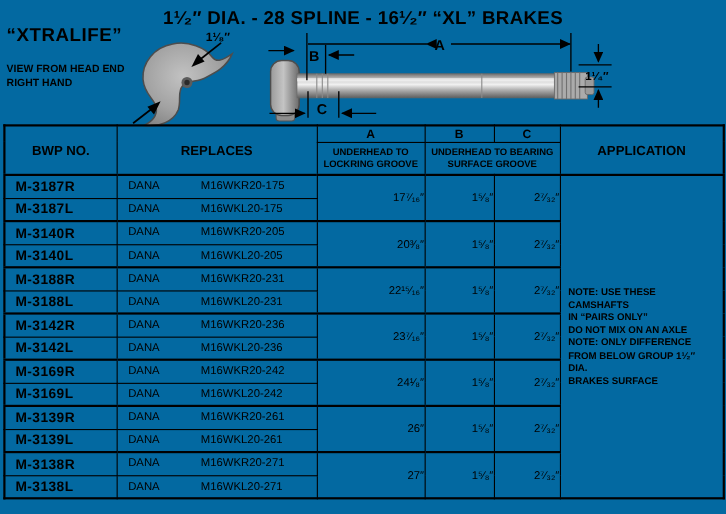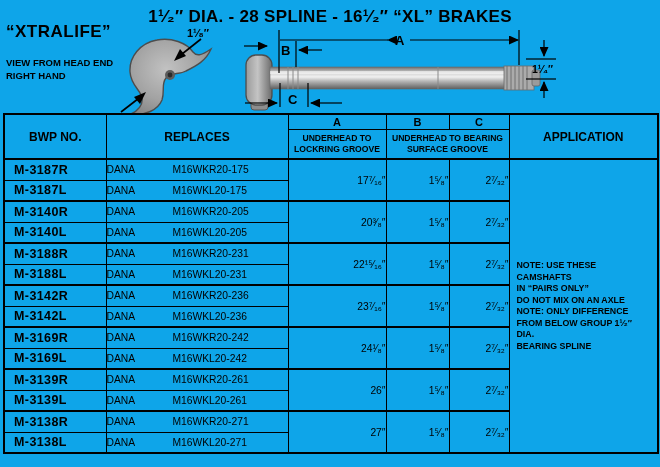--- a/index.html
+++ b/index.html
@@ -1,17 +1,17 @@
 <!DOCTYPE html>
 <html><head>
 <meta charset="utf-8">
 <style>
   * { margin:0; padding:0; box-sizing:border-box; }
   body { background:#fff; font-family:"Liberation Sans","DejaVu Sans",sans-serif; color:#000; }
-  .page { position:relative; width:660px; height:467px; background:#0ea5e9; overflow:hidden; }
+  .page { position:relative; width:660px; height:467px; background:#0369a1; overflow:hidden; }
 
   .title { position:absolute; top:7px; left:0; width:100%; text-align:center;
            font-size:17px; font-weight:bold; letter-spacing:.3px; }
 
   .brand-block { position:absolute; left:6px; top:22px; width:126px; text-align:left; }
   .brand { font-size:17px; font-weight:bold; letter-spacing:.5px; }
   .view-lines { margin-top:14px; font-size:9.5px; font-weight:bold; line-height:13px; }
 
   .cam-svg { position:absolute; left:113px; top:26px; }
   .shaft-svg { position:absolute; left:238px; top:27px; }
@@ -23,21 +23,21 @@
   table.parts, table.parts td, table.parts th { border:1.2px solid #000; }
   table.parts { border:2.5px solid #000; }
   thead th { font-size:8.6px; font-weight:bold; text-align:center; vertical-align:middle; line-height:10.5px; }
   th.letter { height:15px; font-size:11px; }
   th.sub { height:30px; }
   th.side { vertical-align:bottom; padding-bottom:16px; font-size:12px; border-bottom:2.5px solid #000; }
   thead tr.hr2 th { border-bottom:2.5px solid #000; }
 
   tbody td { height:21px; }
   td.bwp { font-weight:bold; font-size:12.5px; padding-left:9px; letter-spacing:.4px; }
-  td.rep { font-size:10.3px; }
+  td.rep { font-size:10.3px; padding-left:10px; }
   td.rep .brand-name { display:inline-block; width:66px; }
   td.dim { text-align:right; font-size:10.3px; }
   tr.grp-start td { border-top:2.5px solid #000; }
   td.app { vertical-align:middle; padding:0 7px; font-size:8.8px; font-weight:bold; line-height:11.5px; }
   .note-block + .note-block { margin-top:0; }
   svg text { font-family:"Liberation Sans","DejaVu Sans",sans-serif; }
 </style>
 </head>
 <body>
 
@@ -182,21 +182,21 @@
         <td class="dim" rowspan="2">2⁷⁄₃₂″</td>
         <td class="app" rowspan="14">
           <div class="note-block">
             <div>NOTE: USE THESE CAMSHAFTS</div>
             <div>IN “PAIRS ONLY”</div>
             <div>DO NOT MIX ON AN AXLE</div>
           </div>
           <div class="note-block">
             <div>NOTE: ONLY DIFFERENCE</div>
             <div>FROM BELOW GROUP 1¹⁄₂″ DIA.</div>
-            <div>BEARING SPLINE</div>
+            <div>BRAKES SURFACE</div>
           </div>
         </td>
       </tr>
       <tr>
         <td class="bwp">M-3187L</td>
         <td class="rep"><span class="brand-name">DANA</span><span>M16WKL20-175</span></td>
       </tr>
 
       <tr class="grp-start">
         <td class="bwp">M-3140R</td>

